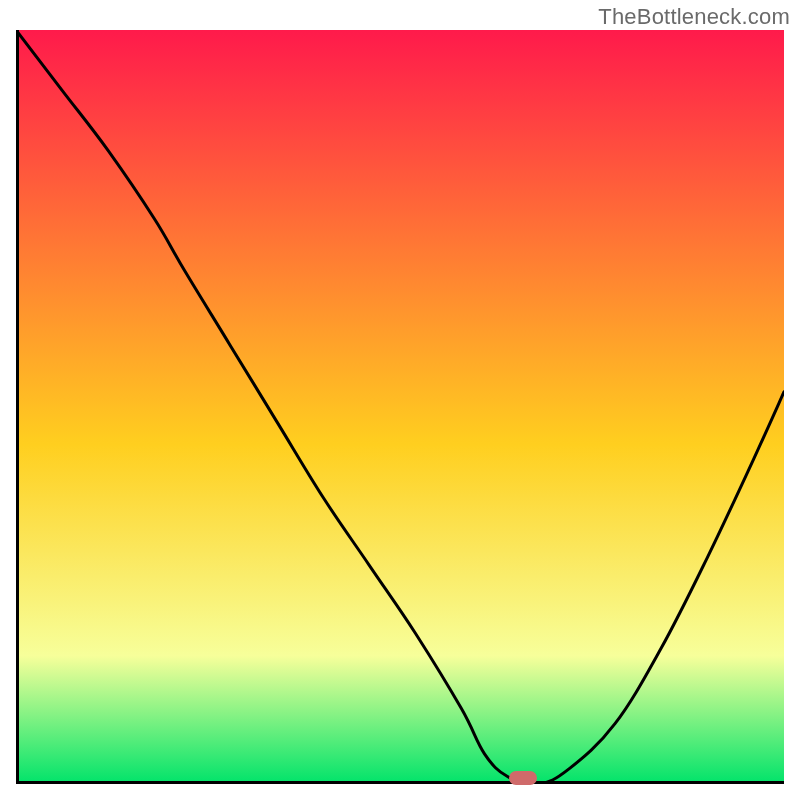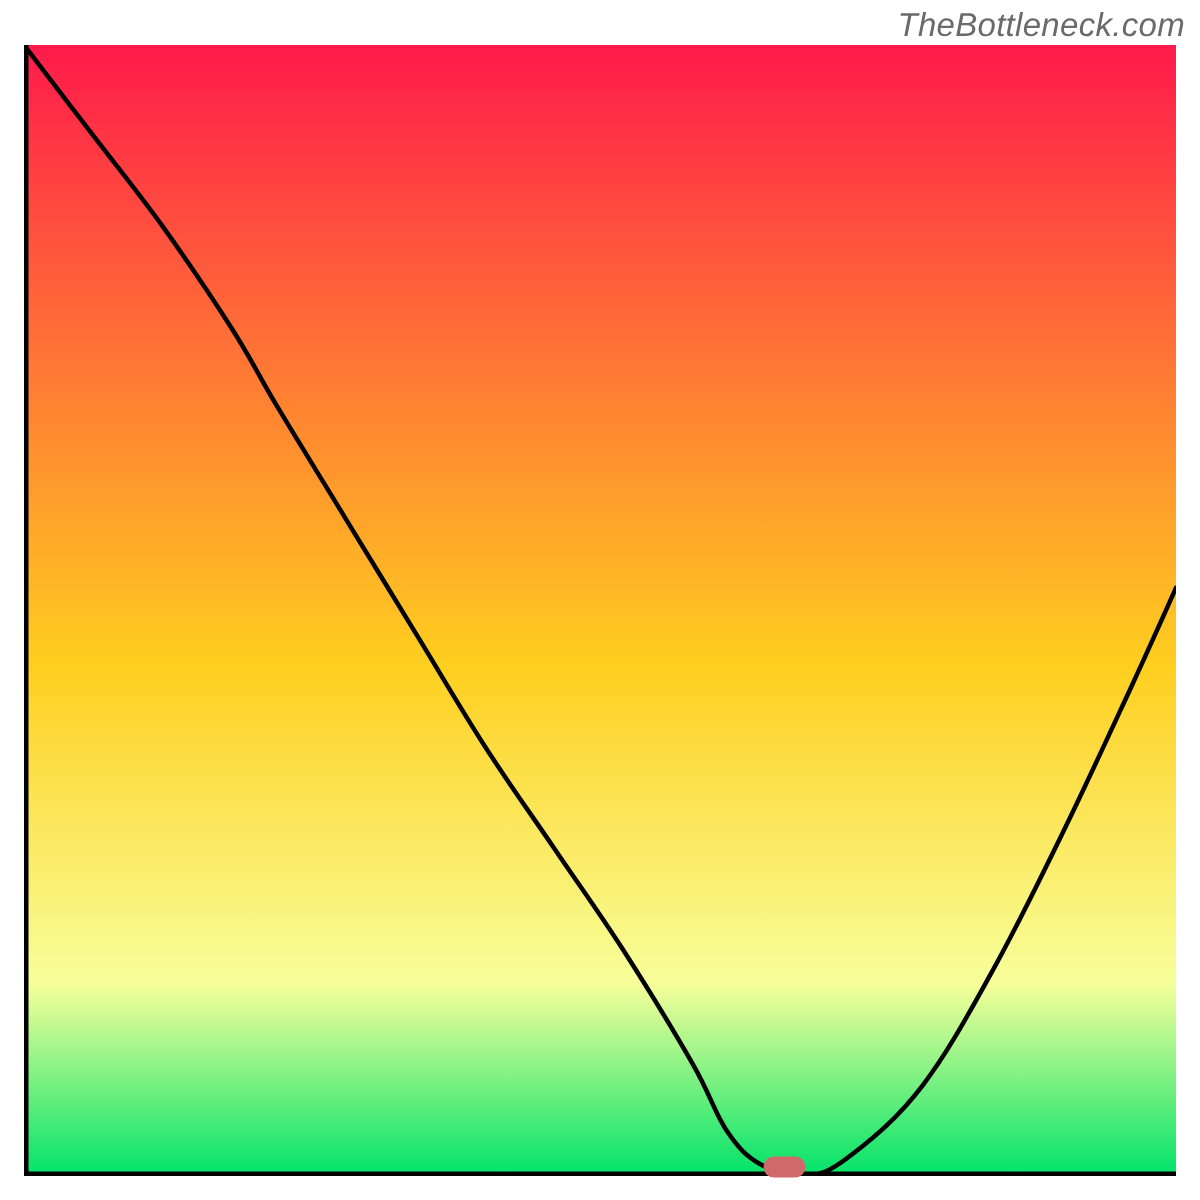--- a/index.html
+++ b/index.html
@@ -8,21 +8,20 @@
     width: 800px;
     height: 800px;
     overflow: hidden;
     background: #ffffff;
     font-family: Arial, Helvetica, sans-serif;
   }
   .stage {
     position: relative;
     width: 800px;
     height: 800px;
-    font-style: italic;
   }
   .watermark {
     position: absolute;
     top: 4px;
     right: 10px;
     color: #6a6a6a;
     font-size: 22px;
     font-weight: 400;
     letter-spacing: 0.2px;
     z-index: 5;

